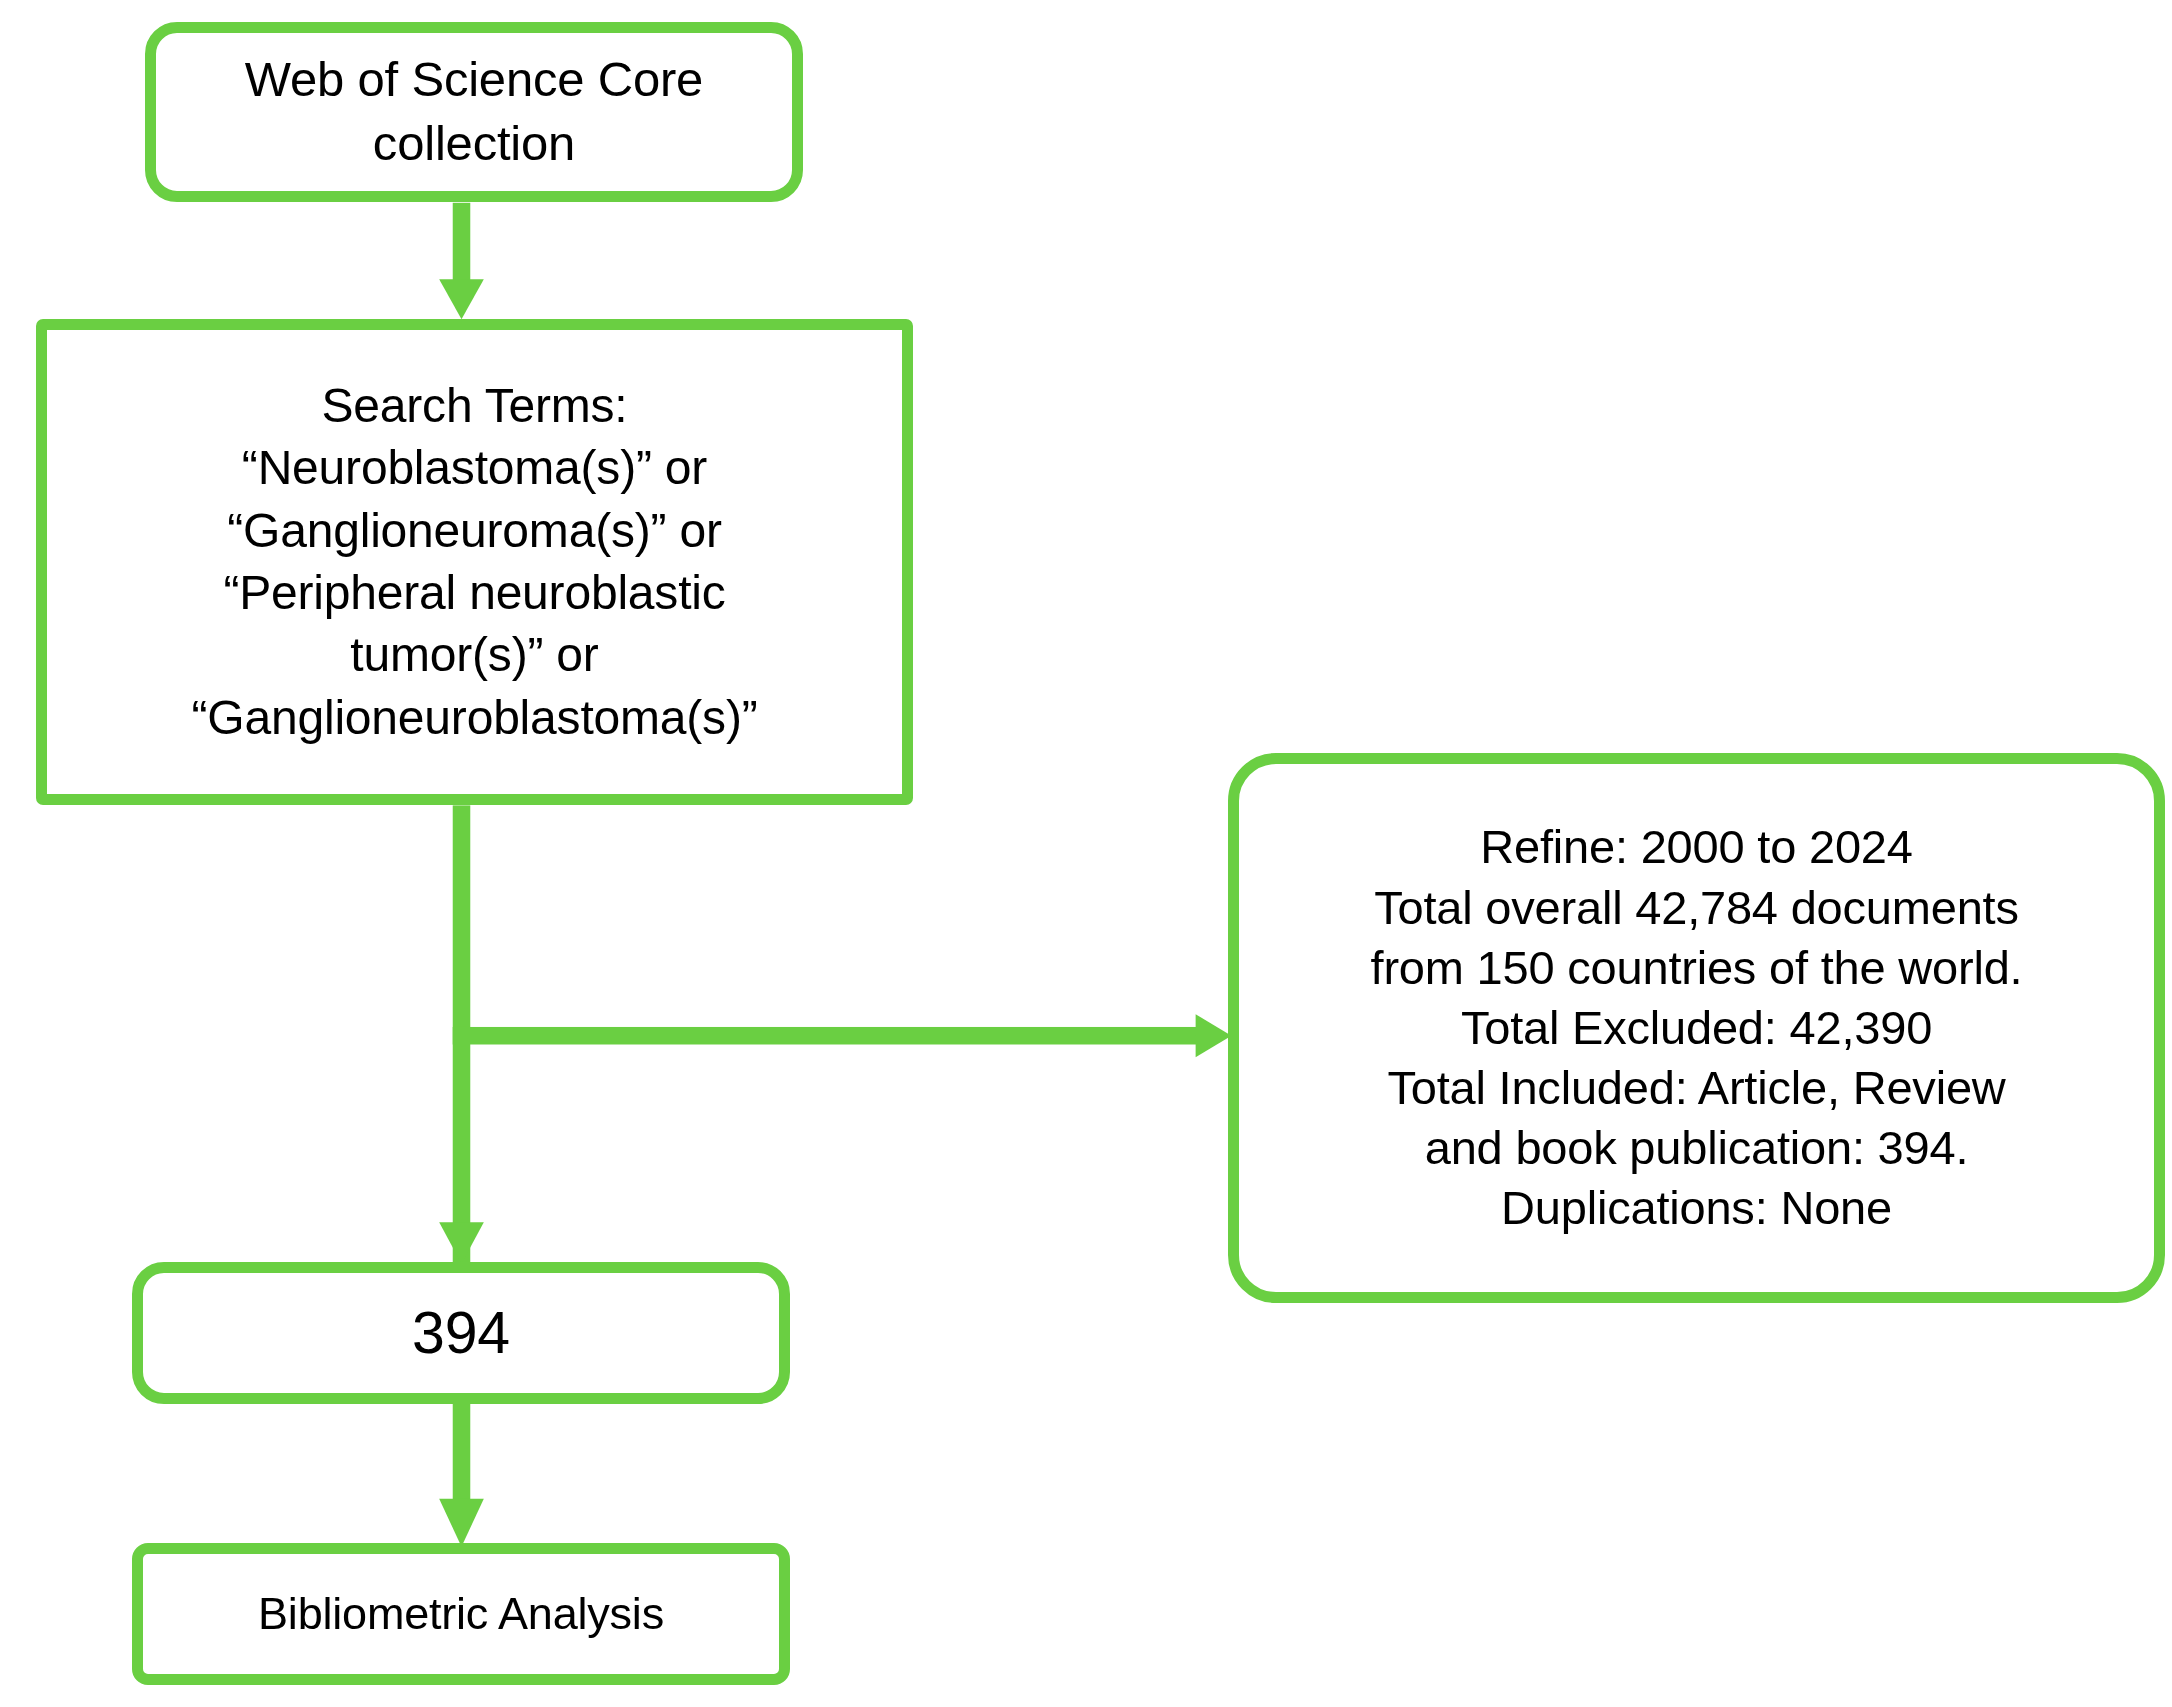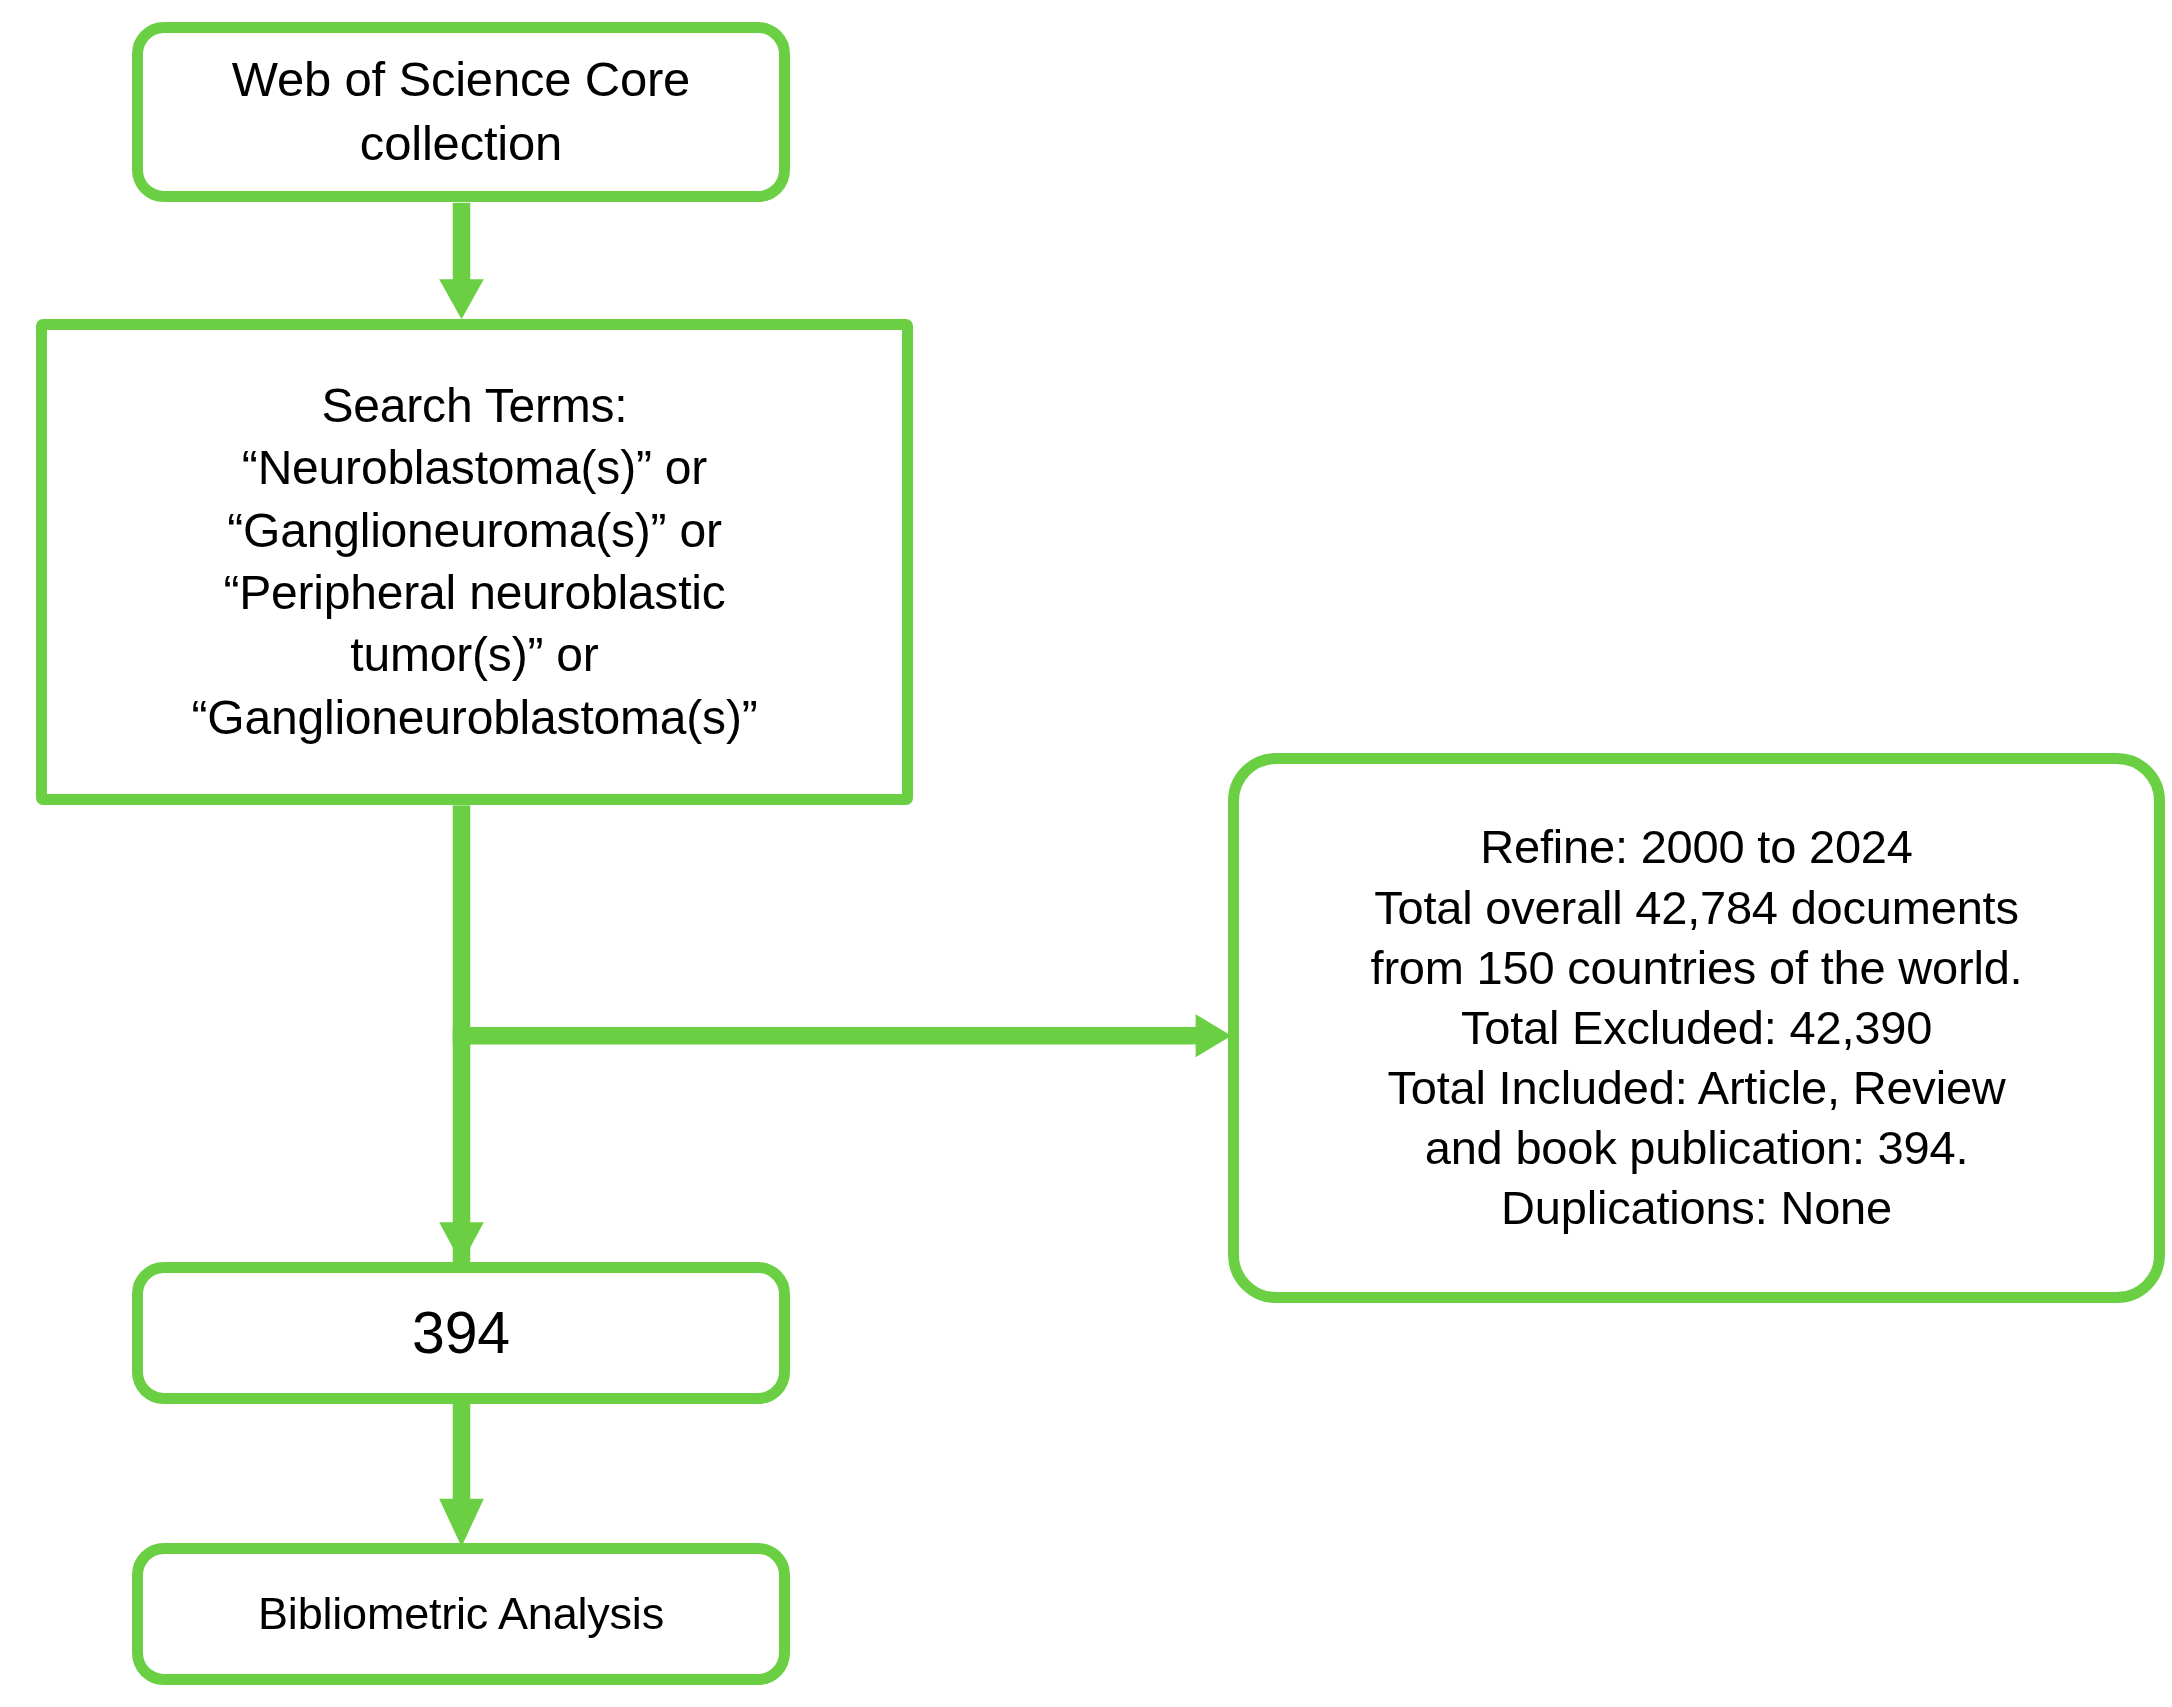--- a/index.html
+++ b/index.html
@@ -74,21 +74,21 @@
     height: 142px;
     border-radius: 32px;
   }
   #node-count .node-text { font-size: 59px; }
 
   #node-analysis {
     left: 132px;
     top: 1543px;
     width: 658px;
     height: 142px;
-    border-radius: 32px;
+    border-radius: 16px;
   }
   #node-analysis .node-text { font-size: 45px; }
 
   
   #connectors { position: absolute; inset: 0; z-index: 1; }
 </style>
 </head>
 <body style="background: rgb(255, 255, 255); color: rgb(0, 0, 0);">
 
 <svg id="connectors" viewBox="0 0 2725 2142" width="2172" height="1708" aria-hidden="true">
@@ -110,21 +110,21 @@
   <g>
     <polygon points="551,1533 607,1533 579,1585" fill="#6ACF42"></polygon>
   </g>
 
   <g>
     <rect x="568" y="1761" width="22" height="122" fill="#6ACF42"></rect>
     <polygon points="551,1880 607,1880 579,1940" fill="#6ACF42"></polygon>
   </g>
 </svg>
 
-<div id="node-source" class="node" style="border-color: rgb(106, 207, 66);">
+<div id="node-source" class="node" style="border-color: rgb(106, 207, 66); margin-left: 13px;">
   <span class="node-text">Web of Science Core
 collection</span>
 </div>
 
 <div id="node-search" class="node" style="border-color: rgb(106, 207, 66);">
   <span class="node-text">Search Terms:
 “Neuroblastoma(s)” or
 “Ganglioneuroma(s)” or
 “Peripheral neuroblastic
 tumor(s)” or

